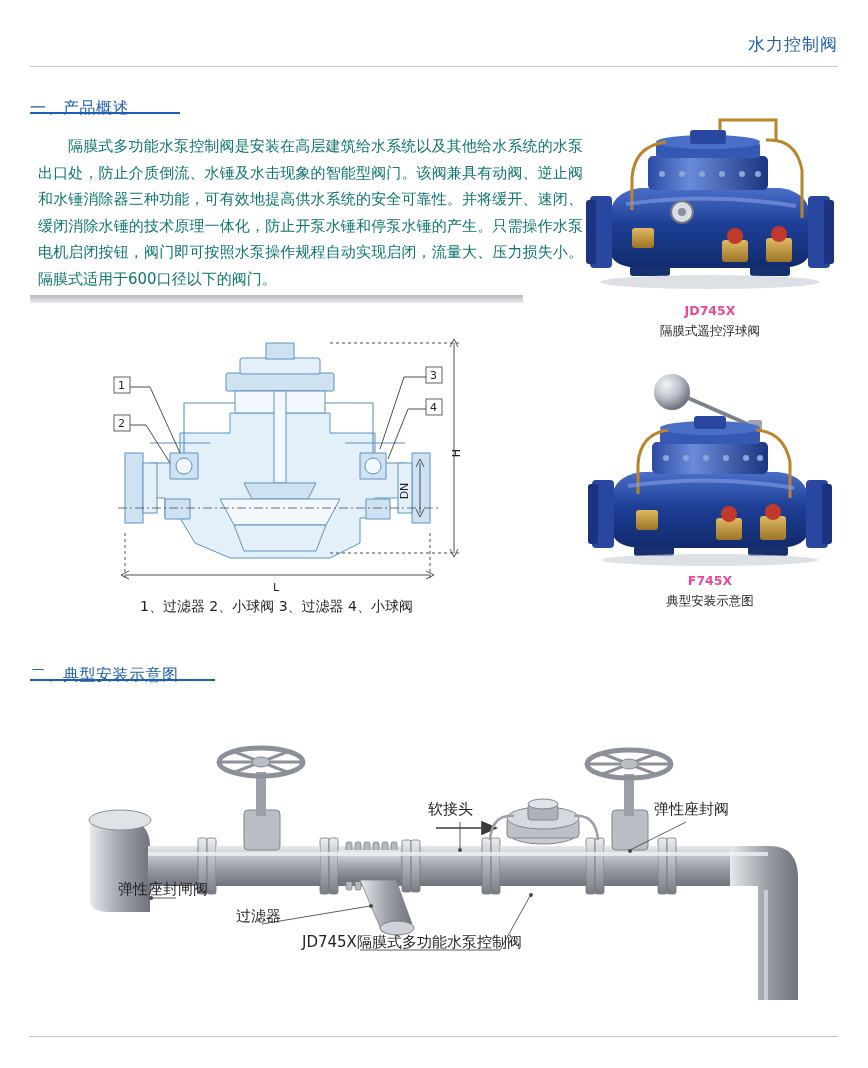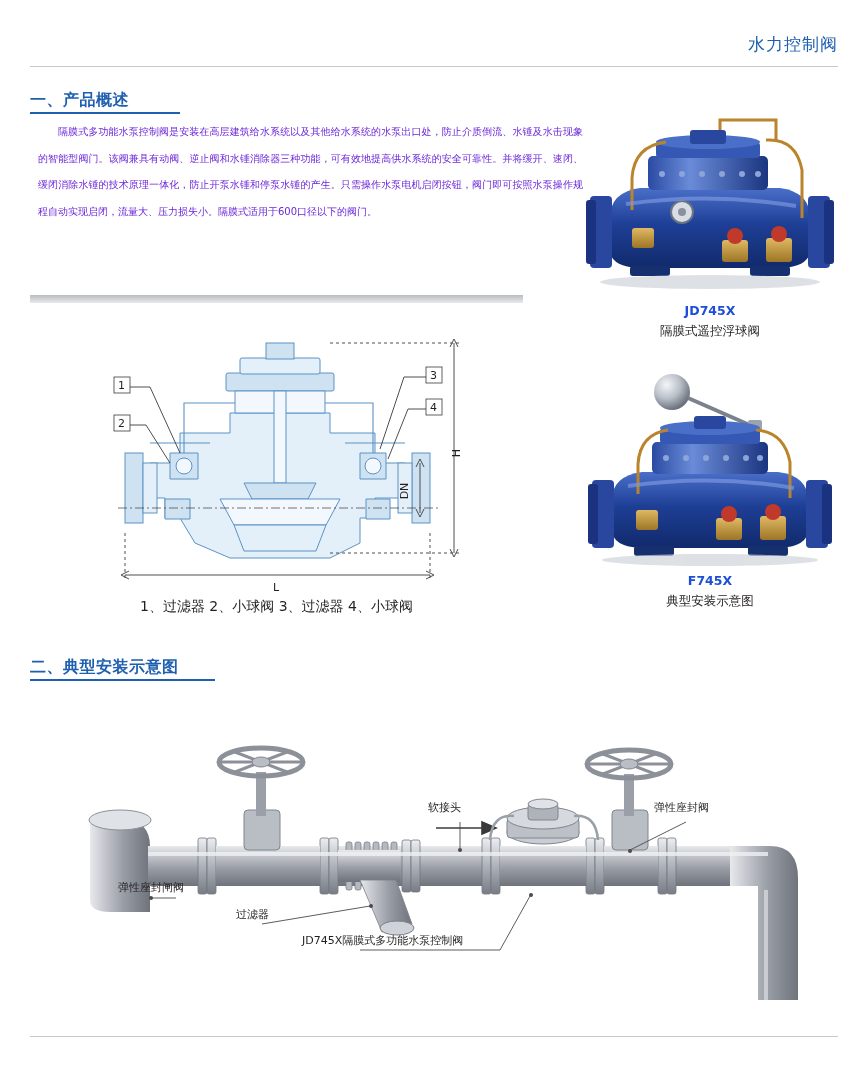--- a/index.html
+++ b/index.html
@@ -40,47 +40,48 @@
     right: 30px;
     top: 66px;
     height: 1px;
     background: #c9c9c9;
   }
 
   
   .section-heading {
     position: absolute;
     font-size: 16px;
-    font-weight: bold;
+    font-weight: normal;
     color: #1f5fb0;
     letter-spacing: 0.5px;
     line-height: 1;
+    margin-top: 8px;
   }
   .section-heading-underline {
     position: absolute;
     height: 2px;
     background: #1f5fb0;
   }
   #sec1-heading { left: 30px; top: 92px; }
   #sec1-underline { left: 30px; top: 112px; width: 150px; }
   #sec2-heading { left: 30px; top: 659px; }
   #sec2-underline { left: 30px; top: 679px; width: 185px; }
 
   
   .intro-text {
     position: absolute;
     left: 38px;
-    top: 119px;
+    top: 133px;
     width: 545px;
-    font-size: 10px;
+    font-size: 15px;
     line-height: 26.5px;
     text-align: justify;
     text-justify: inter-ideograph;
     text-indent: 2em;
-    color: #6d28d9;
+    color: #0f766e;
   }
 
   
   .drawing-band {
     position: absolute;
     left: 30px;
     top: 295px;
     width: 493px;
     height: 8px;
     background: linear-gradient(to bottom, #b9bcc0, #e9eaec);
@@ -111,41 +112,41 @@
   #product-1 { left: 570px; top: 100px; }
   #product-2 { left: 570px; top: 370px; }
   .product-img {
     width: 280px;
     height: 196px;
     position: relative;
   }
   .product-name {
     font-size: 12.5px;
     font-weight: bold;
-    color: #1d4ed8;
+    color: #ec4899;
     margin-top: 6px;
     line-height: 1.5;
   }
   .product-desc {
     font-size: 12.5px;
     color: #231f20;
     line-height: 1.6;
   }
 
   
   .install-area {
     position: absolute;
     left: 30px;
     top: 700px;
     width: 808px;
     height: 310px;
   }
   .callout {
     position: absolute;
-    font-size: 11px;
+    font-size: 15px;
     color: #231f20;
     white-space: nowrap;
   }
 
   .footer-rule {
     position: absolute;
     left: 30px;
     right: 30px;
     top: 1036px;
     height: 1px;

